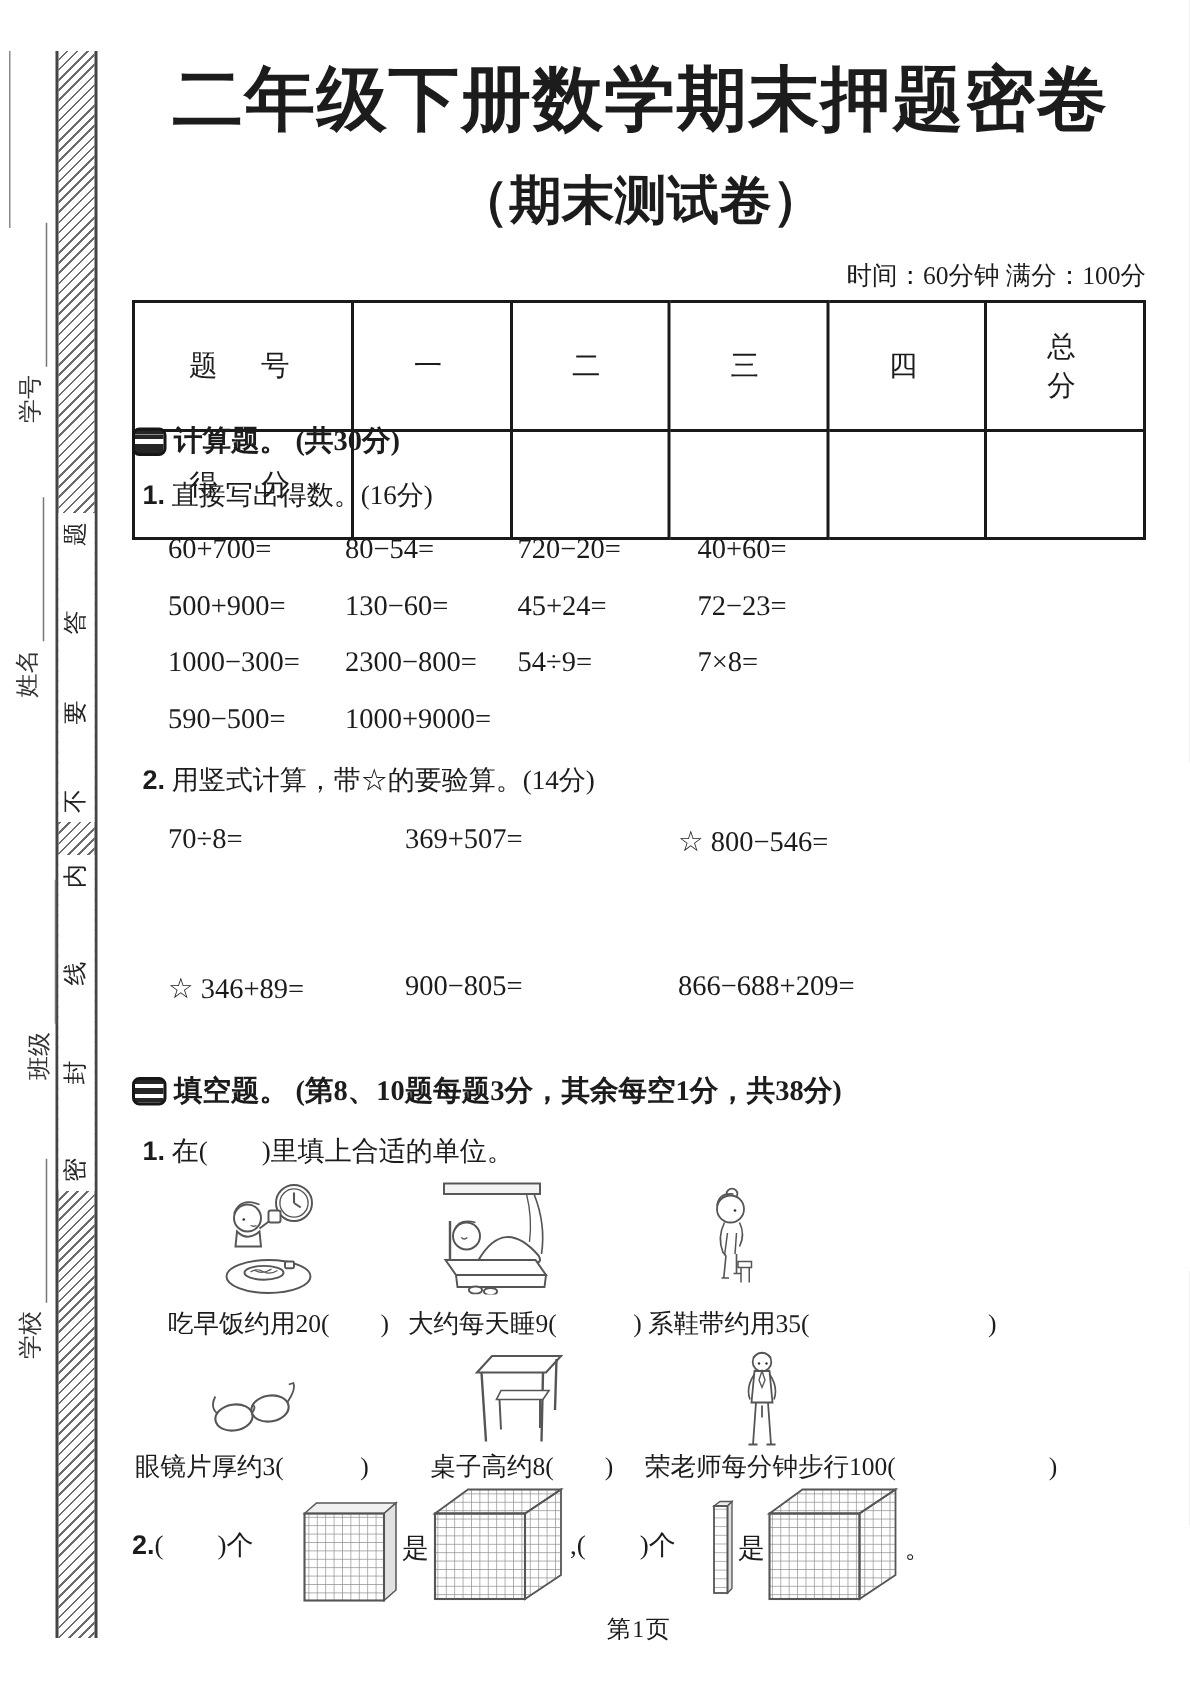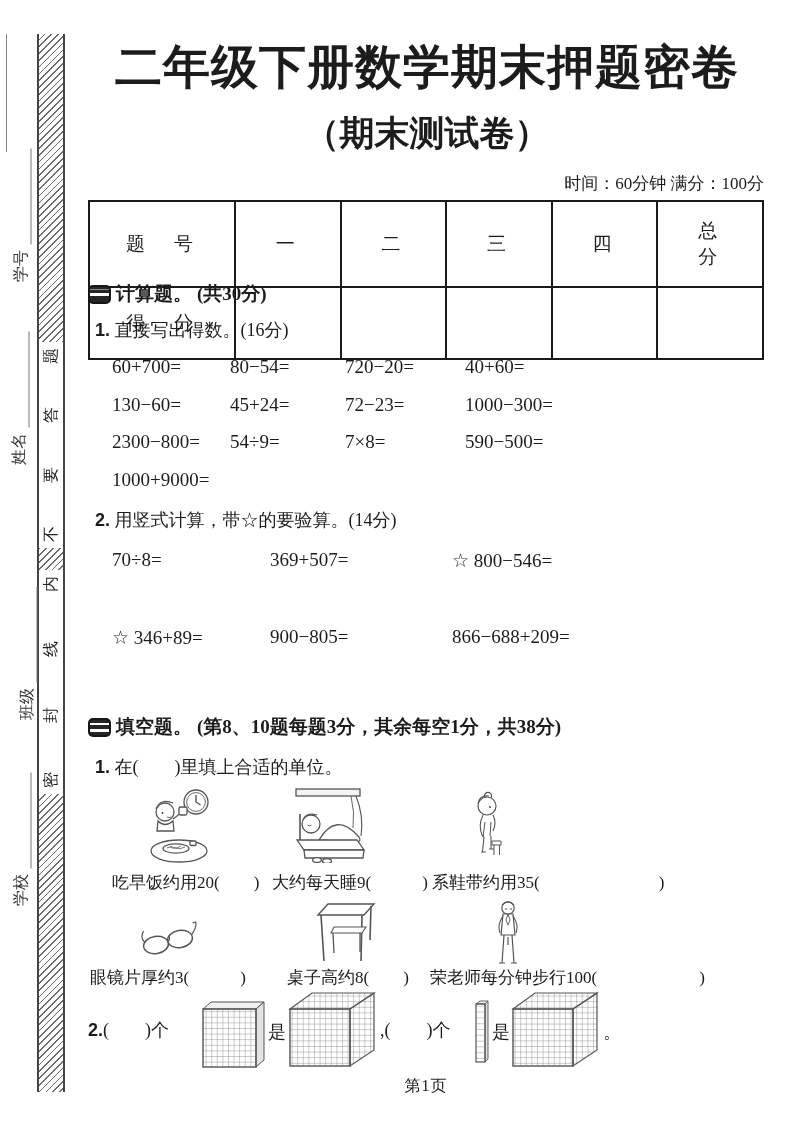--- a/index.html
+++ b/index.html
@@ -40,21 +40,21 @@
   .badge.one{background:linear-gradient(to bottom,#262626 0 14%,#8c8c8c 14% 22%,#262626 22% 40%,#ffffff 40% 60%,#262626 60% 100%);}
   .badge.two{background:linear-gradient(to bottom,#262626 0 20%,#ffffff 20% 36%,#262626 36% 62%,#ffffff 62% 78%,#262626 78% 100%);}
   .sec-pts{font-weight:bold;}
   .q-line{font-size:18px;}
   .q-num{font-weight:bold;font-family:"Liberation Sans","DejaVu Sans",sans-serif;}
 
   
   .pgrid{left:112px;top:356px;width:600px;display:grid;
          grid-template-columns:118px 115px 120px 1fr;grid-auto-rows:37.5px;font-size:19px;}
   .vgrid{left:112px;top:549px;width:620px;display:grid;
-         grid-template-columns:158px 182px 1fr;grid-auto-rows:26px;row-gap:51px;font-size:19px;}
+         grid-template-columns:158px 182px 1fr;grid-auto-rows:26px;row-gap:72px;font-size:19px;}
 
   
   .fig{position:absolute;}
   .fig svg{display:block;}
   .cap{position:absolute;font-size:17px;white-space:nowrap;}
   .inline-txt{position:absolute;font-size:18px;white-space:nowrap;}
 
   .footer{left:88px;top:1076px;width:676px;text-align:center;font-size:16px;letter-spacing:1px;}
 </style>
 </head>
@@ -143,20 +143,21 @@
   <div class="abs q-line" style="left:95px;top:318px;">
     <span class="q-num">1.</span>
     <span>直接写出得数。(16分)</span>
   </div>
 
   <div class="abs pgrid">
     <span>60+700=</span>
     <span>80−54=</span>
     <span>720−20=</span>
     <span>40+60=</span>
+    <span>500+900=</span>
     <span>130−60=</span>
     <span>45+24=</span>
     <span>72−23=</span>
     <span>1000−300=</span>
     <span>2300−800=</span>
     <span>54÷9=</span>
     <span>7×8=</span>
     <span>590−500=</span>
     <span>1000+9000=</span>
   </div>

